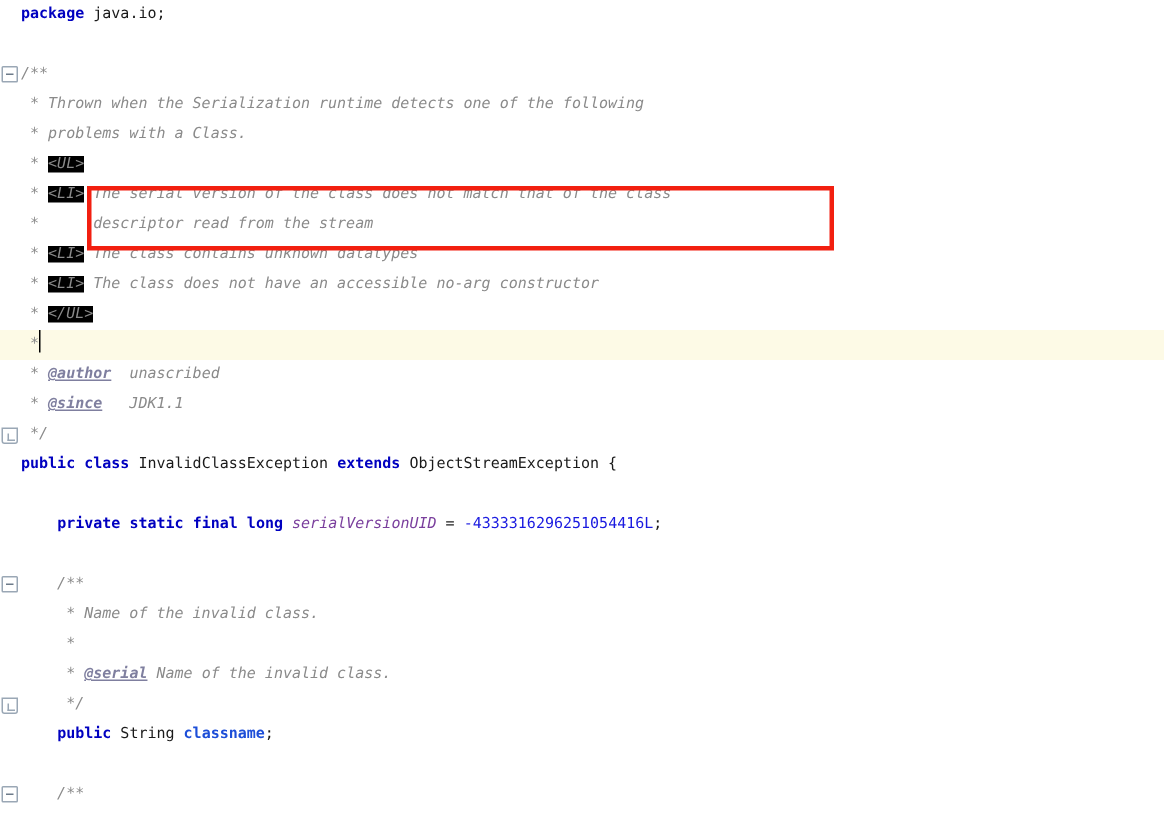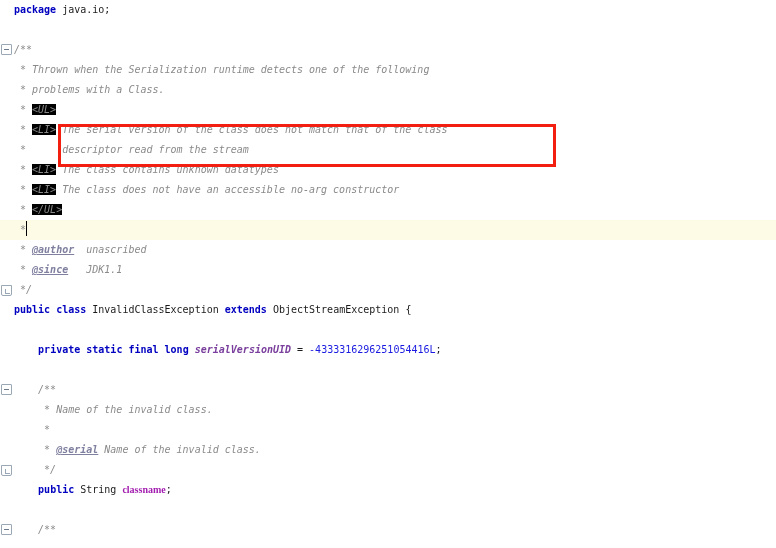--- a/index.html
+++ b/index.html
@@ -48,22 +48,22 @@
   }
 
   
   .kw       { color: #0000c0; font-weight: bold; }
   .plain    { color: #1a1a1a; }
   .cmt      { color: #8a8a8a; font-style: italic; }
   .cmt-tag  { color: #8a8a8a; font-style: italic;
               background: #000000; }
   .jdoc-kw  { color: #7f7f9f; font-style: italic;
               font-weight: bold; text-decoration: underline; }
-  .field    { color: #7a3f9d; font-style: italic; font-weight: bold; }
-  .field-b  { color: #a21caf; font-weight: bold; font-family: Liberation Serif, serif; }
+  .field    { color: #7a3f9d; font-style: italic; }
+  .field-b  { color: #1d4ed8; font-weight: bold; }
   .num      { color: #1a1ae0; text-align: right; }
 
   
   .fold {
     position: absolute;
     left: 0px;
     width: 11px;
     height: 11px;
     box-sizing: border-box;
     border: 1px solid #9aa7b5;

